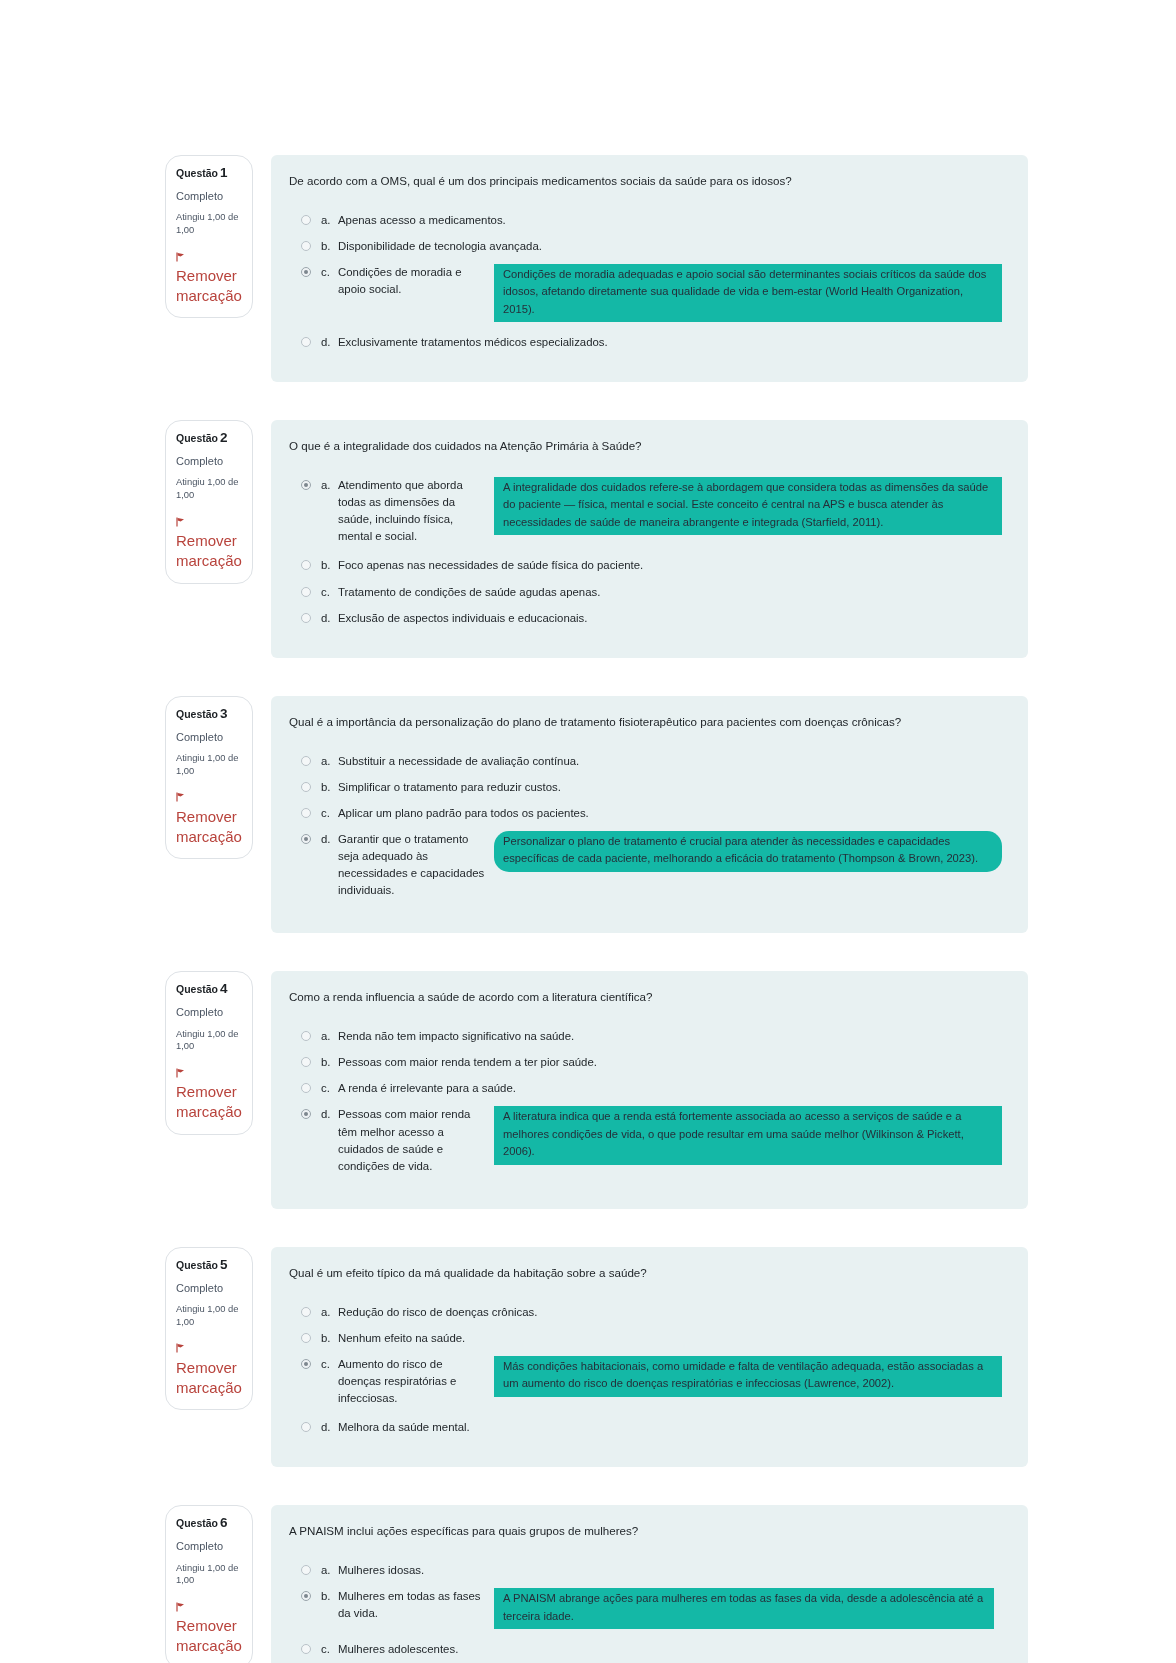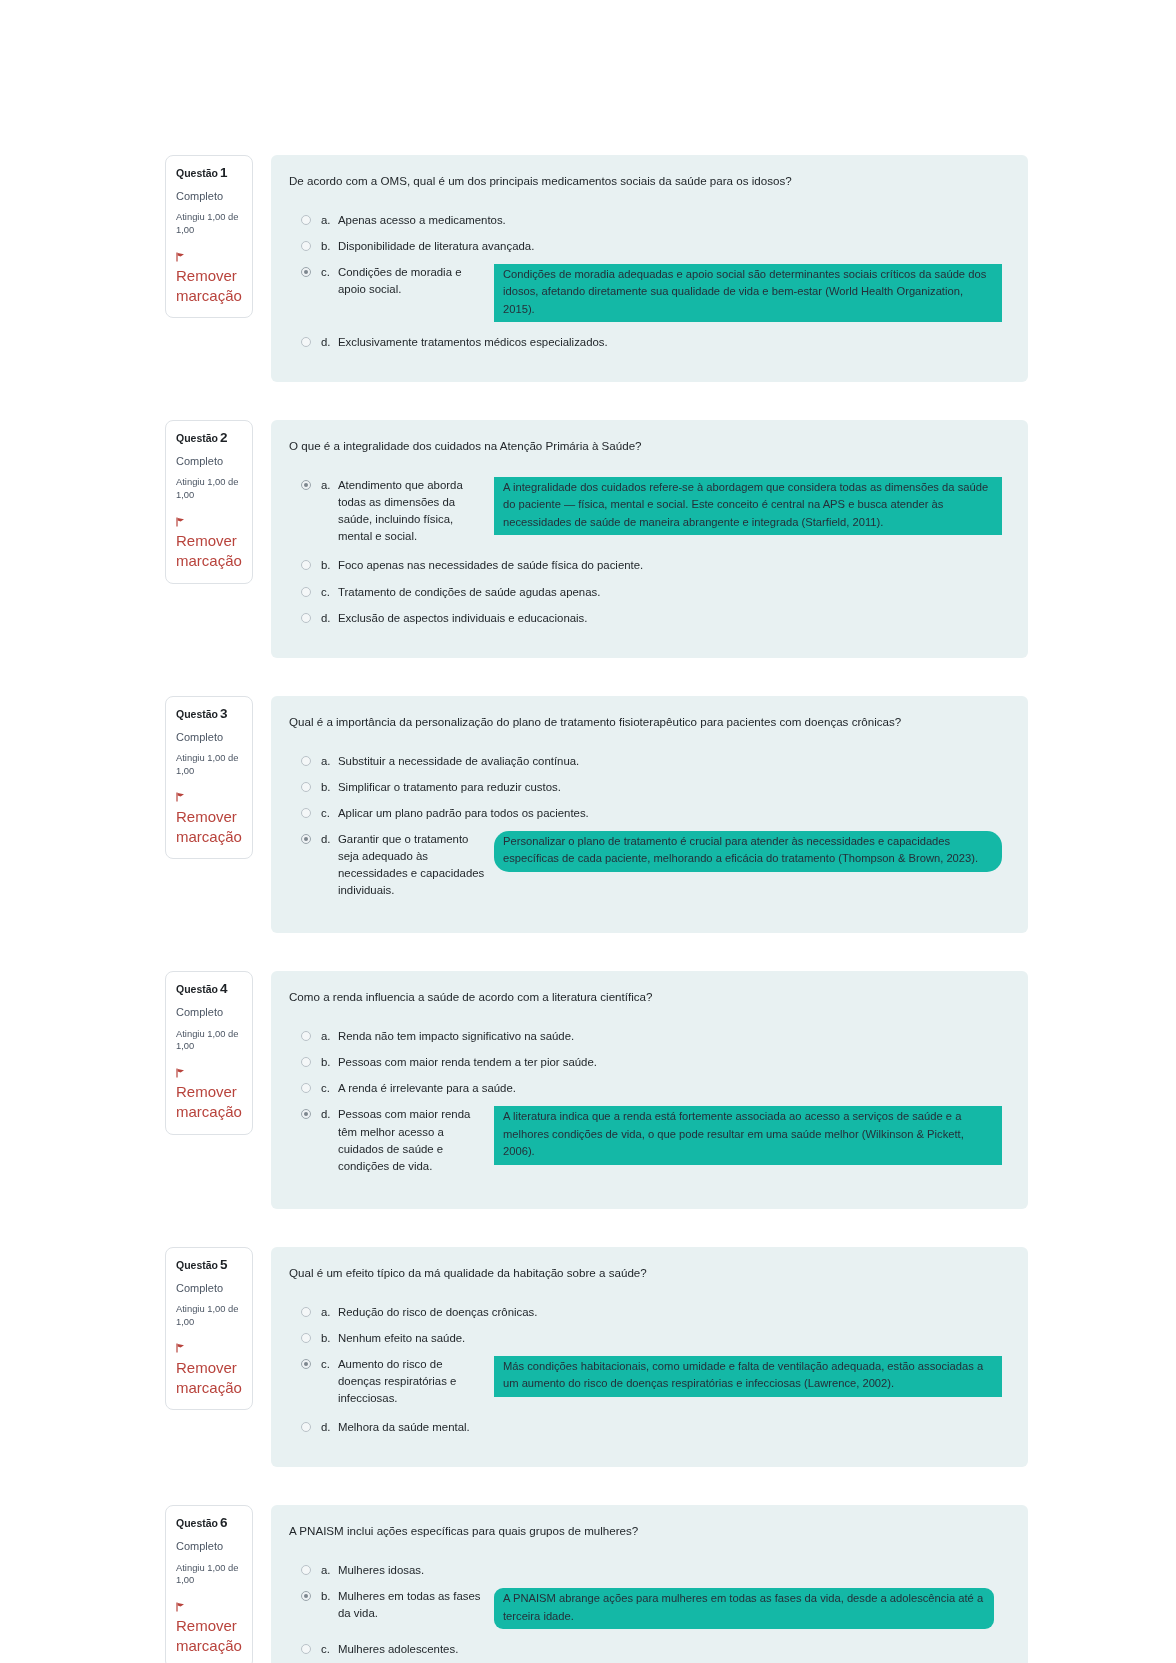--- a/index.html
+++ b/index.html
@@ -21,21 +21,21 @@
   }
   .qblock {
     display: flex;
     align-items: flex-start;
     margin-bottom: 38px;
   }
   .qinfo {
     width: 88px;
     flex: 0 0 88px;
     border: 1px solid #dee2e6;
-    border-radius: 8px;
+    border-radius: 16px;
     background: #ffffff;
     padding: 9px 9px 11px 10px;
     margin-right: 18px;
   }
   .qinfo-title {
     font-size: 10.5px;
     font-weight: bold;
     color: #1d2125;
     line-height: 1.25;
     margin-bottom: 7px;
@@ -138,21 +138,21 @@
     padding: 2px 9px 4px 9px;
     margin-left: 8px;
     flex: 1 1 auto;
     align-self: flex-start;
   }
   .fb-q1 { max-width: 574px; }
   .fb-q2 { max-width: 512px; }
   .fb-q3 { max-width: 520px; border-radius: 15px; }
   .fb-q4 { max-width: 512px; }
   .fb-q5 { max-width: 535px; }
-  .fb-q6 { max-width: 500px; border-radius: 9px; }
+  .fb-q6 { max-width: 500px; }
 </style>
 </head>
 <body>
 
 <div class="page">
   <div id="questions-root">
       <div class="qblock">
         <div class="qinfo">
           <div class="qinfo-title"><span>Questão</span><span class="qnum">1</span></div>
           <div class="qinfo-state">Completo</div>
@@ -166,21 +166,21 @@
           <p class="qtext">De acordo com a OMS, qual é um dos principais medicamentos sociais da saúde para os idosos?</p>
           <ul class="answers">
             <li class="answer">
               <span class="radio"></span>
               <span class="letter">a.</span>
               <span class="atext wide">Apenas acesso a medicamentos.</span>
             </li>
             <li class="answer">
               <span class="radio"></span>
               <span class="letter">b.</span>
-              <span class="atext wide">Disponibilidade de literatura avançada.</span>
+              <span class="atext wide">Disponibilidade de tecnologia avançada.</span>
             </li>
             <li class="answer with-fb">
               <span class="radio checked"></span>
               <span class="letter">c.</span>
               <span class="atext narrow">Condições de moradia e apoio social.</span>
               <span class="feedback fb-q1">Condições de moradia adequadas e apoio social são determinantes sociais críticos da saúde dos idosos, afetando diretamente sua qualidade de vida e bem-estar (World Health Organization, 2015).</span>
             </li>
             <li class="answer">
               <span class="radio"></span>
               <span class="letter">d.</span>

